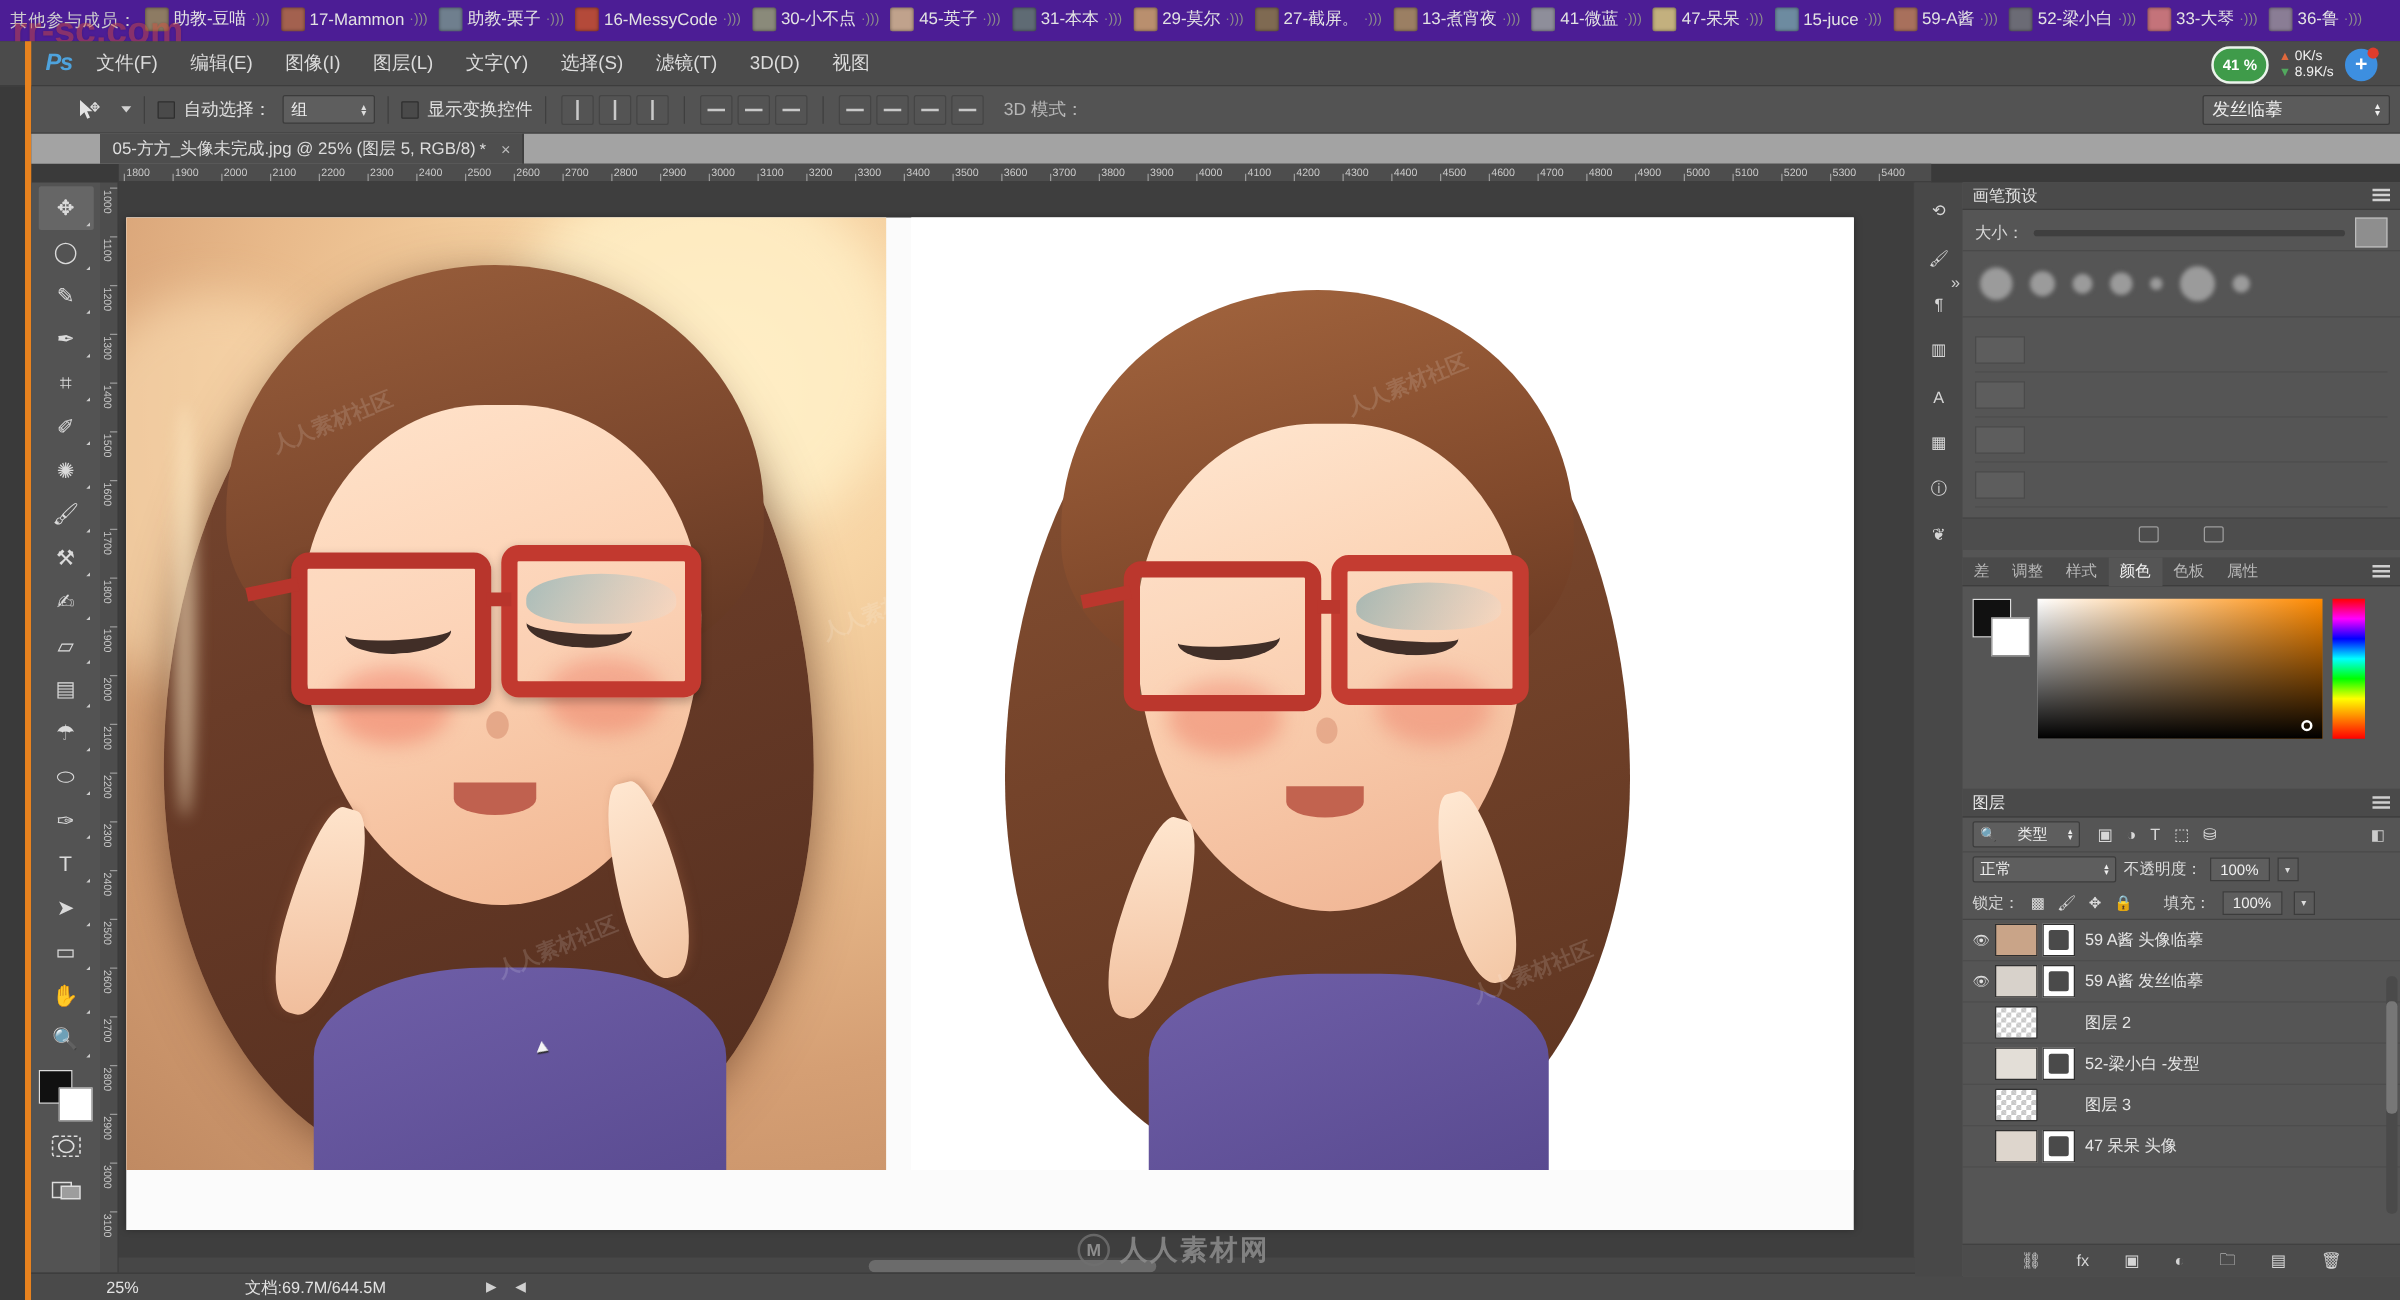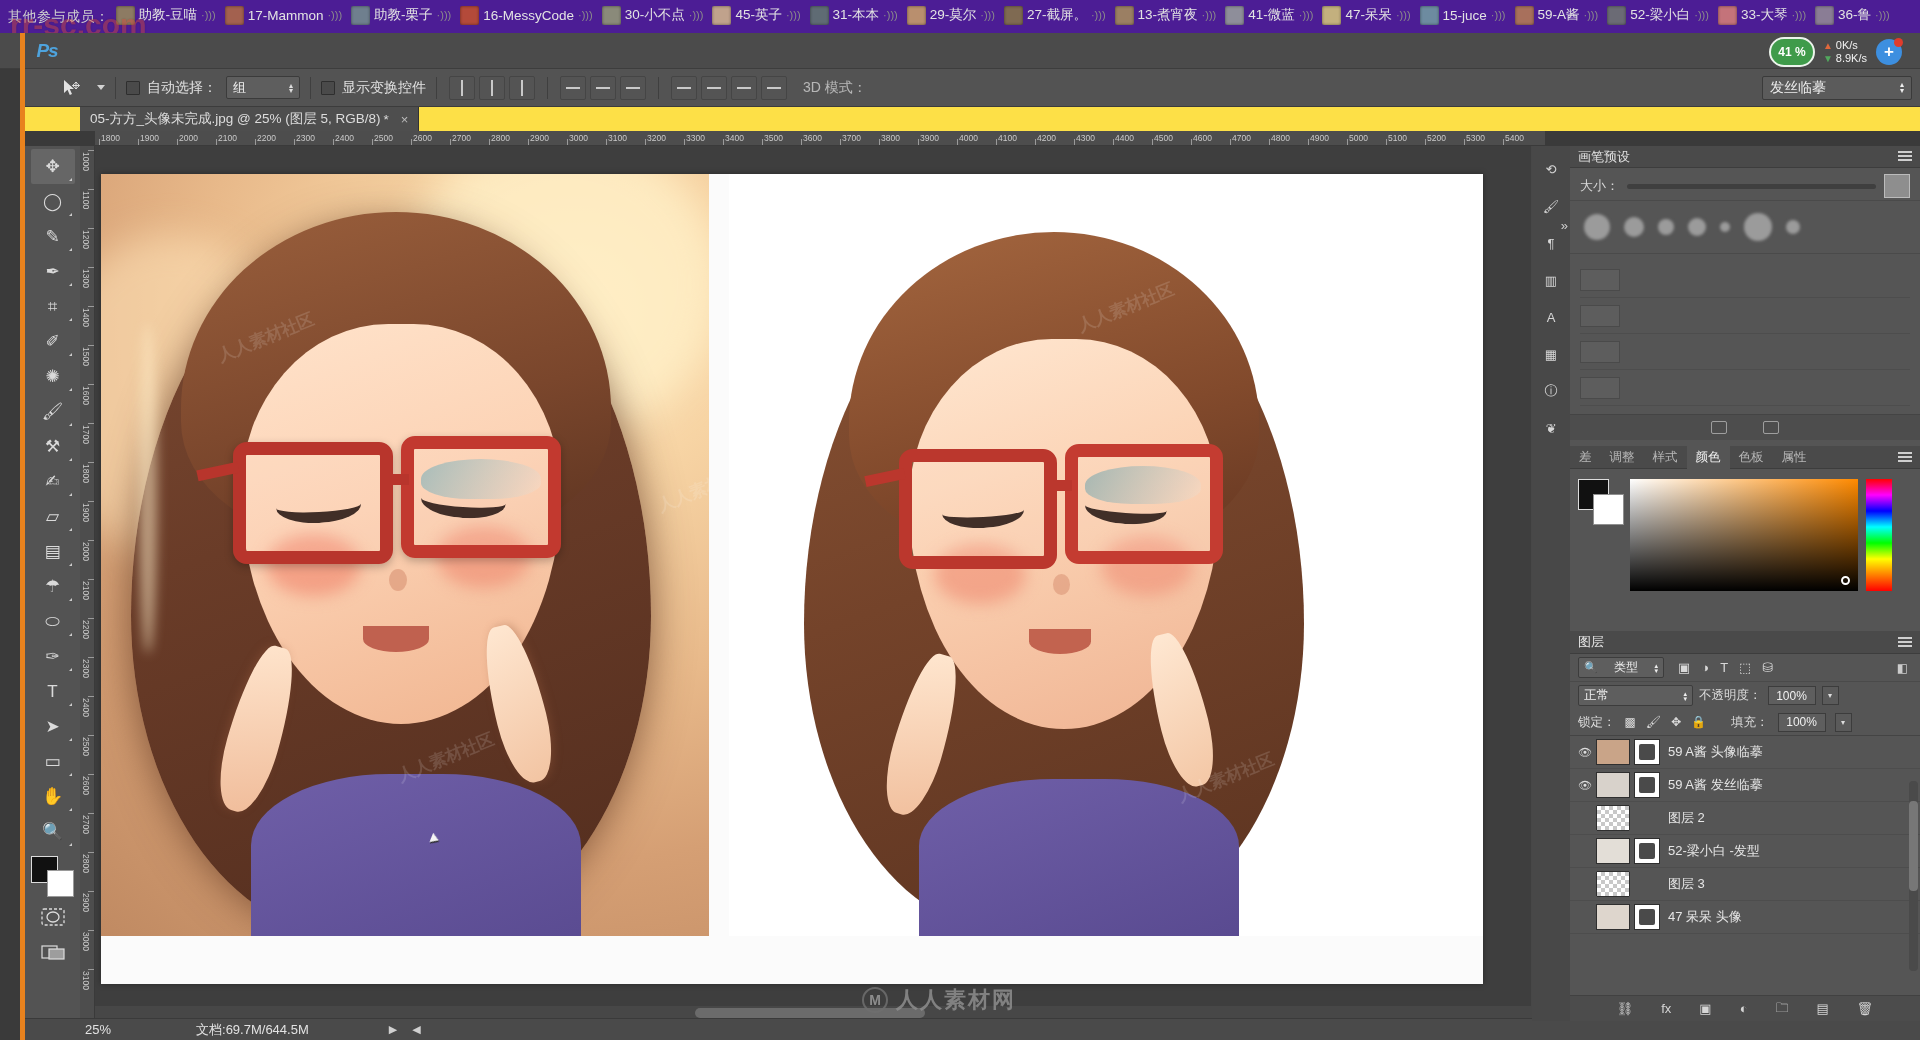--- a/index.html
+++ b/index.html
@@ -110,21 +110,21 @@
     display:flex;align-items:center;justify-content:center;}
   .align-btn i{display:block;background:#c9c9c9;}
   .ws-select{
     position:absolute;right:8px;top:7px;width:150px;height:24px;background:#5b5b5b;
     border:1px solid #3a3a3a;border-radius:2px;display:flex;align-items:center;
     justify-content:space-between;padding:0 7px;font-size:14px;color:#eee;
   }
 
   
   .doc-tabbar{
-    position:absolute;left:25px;top:107px;width:1895px;height:24px;background:#fde047;
+    position:absolute;left:25px;top:107px;width:1895px;height:24px;background:#a3a3a3;
   }
   .doc-tab{
     position:absolute;left:55px;top:0;height:24px;background:#4e4e4e;
     display:flex;align-items:center;padding:0 10px;font-size:13.5px;color:#ddd;
     border-right:1px solid #333;
   }
   .tab-close{margin-left:12px;color:#bbb;font-size:13px;}
 
   
   .ruler-h{
@@ -351,20 +351,31 @@
           <span class="p-avatar" style="background: rgb(138, 125, 149);"></span>
           <span class="p-name">36-鲁</span>
           <span class="p-wave">·)))</span>
         </span></span>
   </div>
   <div class="wm wm-rrsc">rr-sc.com</div>
   <div class="wm wm-www">www.rr-sc.com</div>
 
   <div class="ps-menubar">
     <div class="ps-logo">Ps</div>
+    <div id="menu-items" style="display:flex">
+        <div class="menu-item">文件(F)</div>
+        <div class="menu-item">编辑(E)</div>
+        <div class="menu-item">图像(I)</div>
+        <div class="menu-item">图层(L)</div>
+        <div class="menu-item">文字(Y)</div>
+        <div class="menu-item">选择(S)</div>
+        <div class="menu-item">滤镜(T)</div>
+        <div class="menu-item">3D(D)</div>
+        <div class="menu-item">视图</div>
+      </div>
   </div>
   <div class="orange-strip"></div>
 
 
   <div class="net-widget">
     <div class="battery-pill">41 %</div>
     <div class="spd">
       <div class="spd-row">
           <span class="arw up">▲</span>
           <span>0K/s</span>

